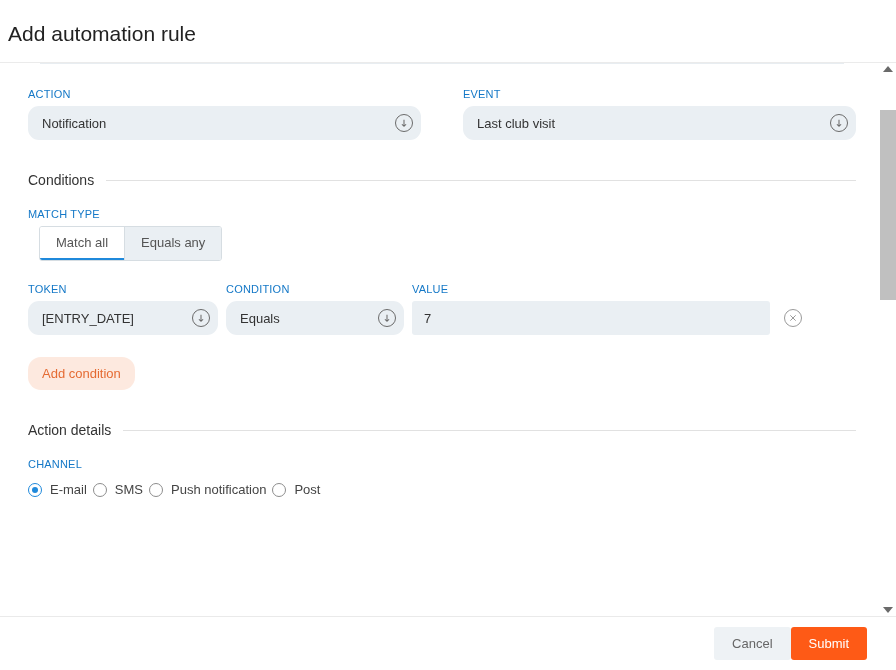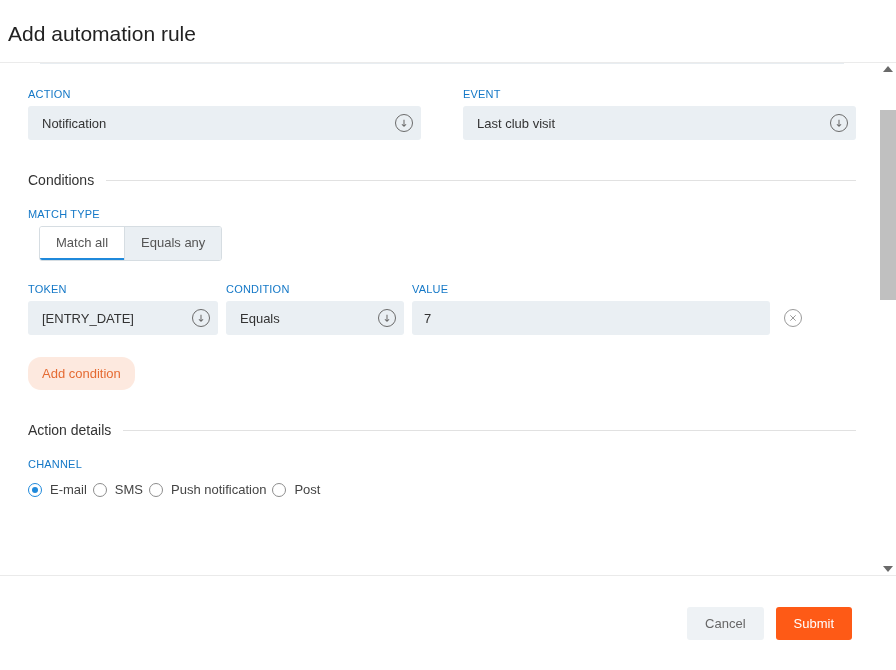--- a/index.html
+++ b/index.html
@@ -14,21 +14,21 @@
 .scroll-strip .down { border-top:6px solid #6a6a6a; margin-bottom:3px;}
 .scroll-strip .track { flex:1; width:100%; background:#fff; position:relative; }
 .scroll-strip .thumb { position:absolute; left:0; right:0; top:38px; height:190px; background:#c0c0c0; }
 
 .inner { padding: 0 40px 0 28px; }
 .topline { height: 1px; background: #e8edf1; margin: 0 12px 0 12px; }
 .small-label { color:#1478c7; font-size:11px; letter-spacing:.2px; text-transform:uppercase; font-weight:400; margin-bottom:6px; }
 
 .row2 { display:flex; gap:42px; margin-top:24px; }
 .col { flex:1; }
-.select-like { position:relative; display:flex; align-items:center; background:#eaeff3; border-radius:3px; height:34px; padding:0 34px 0 14px; color:#333; }
+.select-like { position:relative; display:flex; align-items:center; background:#eaeff3; border-radius:11px; height:34px; padding:0 34px 0 14px; color:#333; }
 .select-like .chev { position:absolute; right:8px; top:50%; transform:translateY(-50%); width:18px; height:18px; border:1px solid #6b6b6b; border-radius:50%; display:flex; align-items:center; justify-content:center; }
 .select-like .chev svg { width:10px;height:10px; }
 
 .section-header { display:flex; align-items:center; margin-top:32px; }
 .section-header .title-text { font-size:14px; color:#333; font-weight:400; padding-right:12px; white-space:nowrap; }
 .section-header .line { flex:1; border-top:1px solid #e1e1e1; }
 
 .match-row { margin-top:20px; }
 .match-group { display:flex; border:1px solid #d6dde2; border-radius:3px; overflow:hidden; width:max-content;margin-left:11px; }
 .match-btn { padding:8px 16px; background:#eaeff3; color:#555; cursor:pointer; font-size:13px; }
@@ -42,21 +42,21 @@
 .remove-circle svg{width:8px;height:8px;}
 
 .add-btn { margin-top:22px; background:#fde9df; color:#e56b33; border:none; border-radius:13px; padding:9px 14px; font-size:13px; cursor:pointer; }
 
 .radio-list { margin-top:12px; display:flex; flex-direction:row; gap:6px; }
 .radio-item { display:flex; align-items:center; gap:8px; color:#444; font-size:13px; cursor:pointer; }
 .radio { width:14px;height:14px;border:1px solid #8d8d8d;border-radius:50%; display:flex;align-items:center;justify-content:center; }
 .radio.inner-dot::after{content:'';width:6px;height:6px;background:#1f89db;border-radius:50%;}
 .radio.sel{border-color:#1f89db;}
 
-.footer { height:95px; border-top:1px solid #eaeaea; display:flex; align-items:center; justify-content:flex-end; gap:12px; padding:0 44px; }
+.footer { height:54px; border-top:1px solid #eaeaea; display:flex; align-items:center; justify-content:flex-end; padding:0 29px; }
 .btn { border-radius:3px; padding:9px 18px; font-size:13px; cursor:pointer; border:none; }
 .btn-cancel { background:#eef2f5; color:#666; }
 .btn-submit { background:#fe5a16; color:#fff; }
 </style>
 </head>
 <body>
 
 <div class="page">
   <div class="title-row">
     <div class="title">Add automation rule</div>

